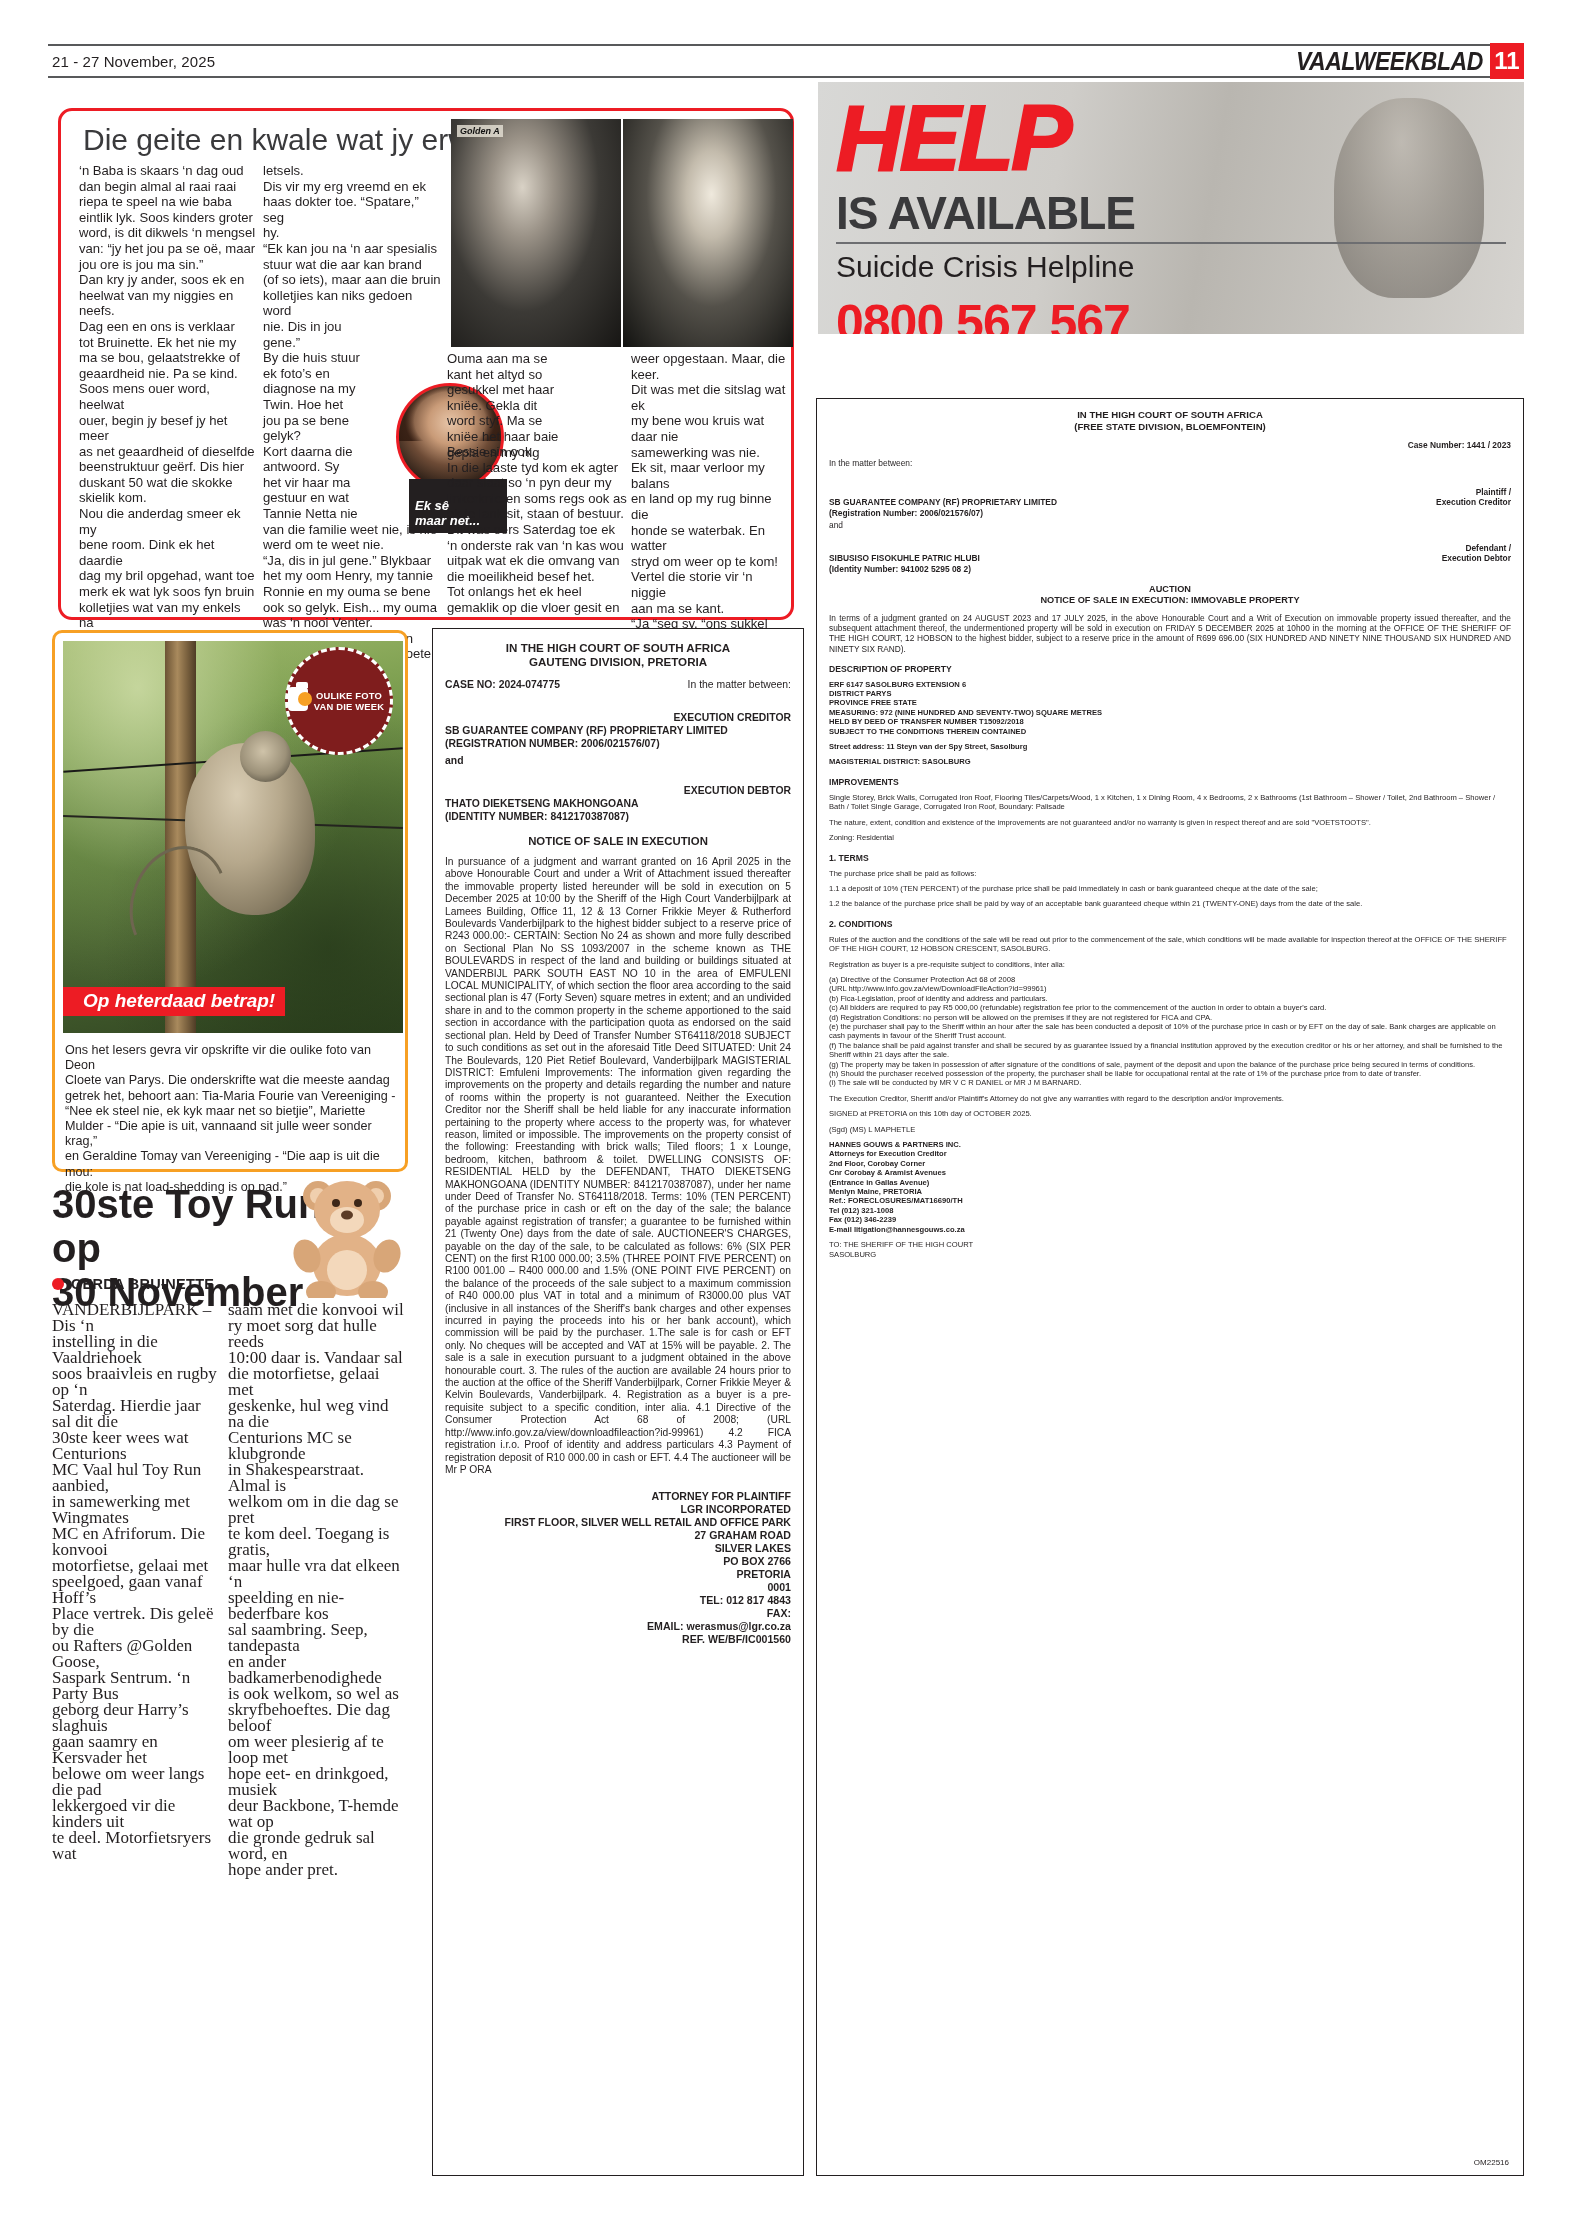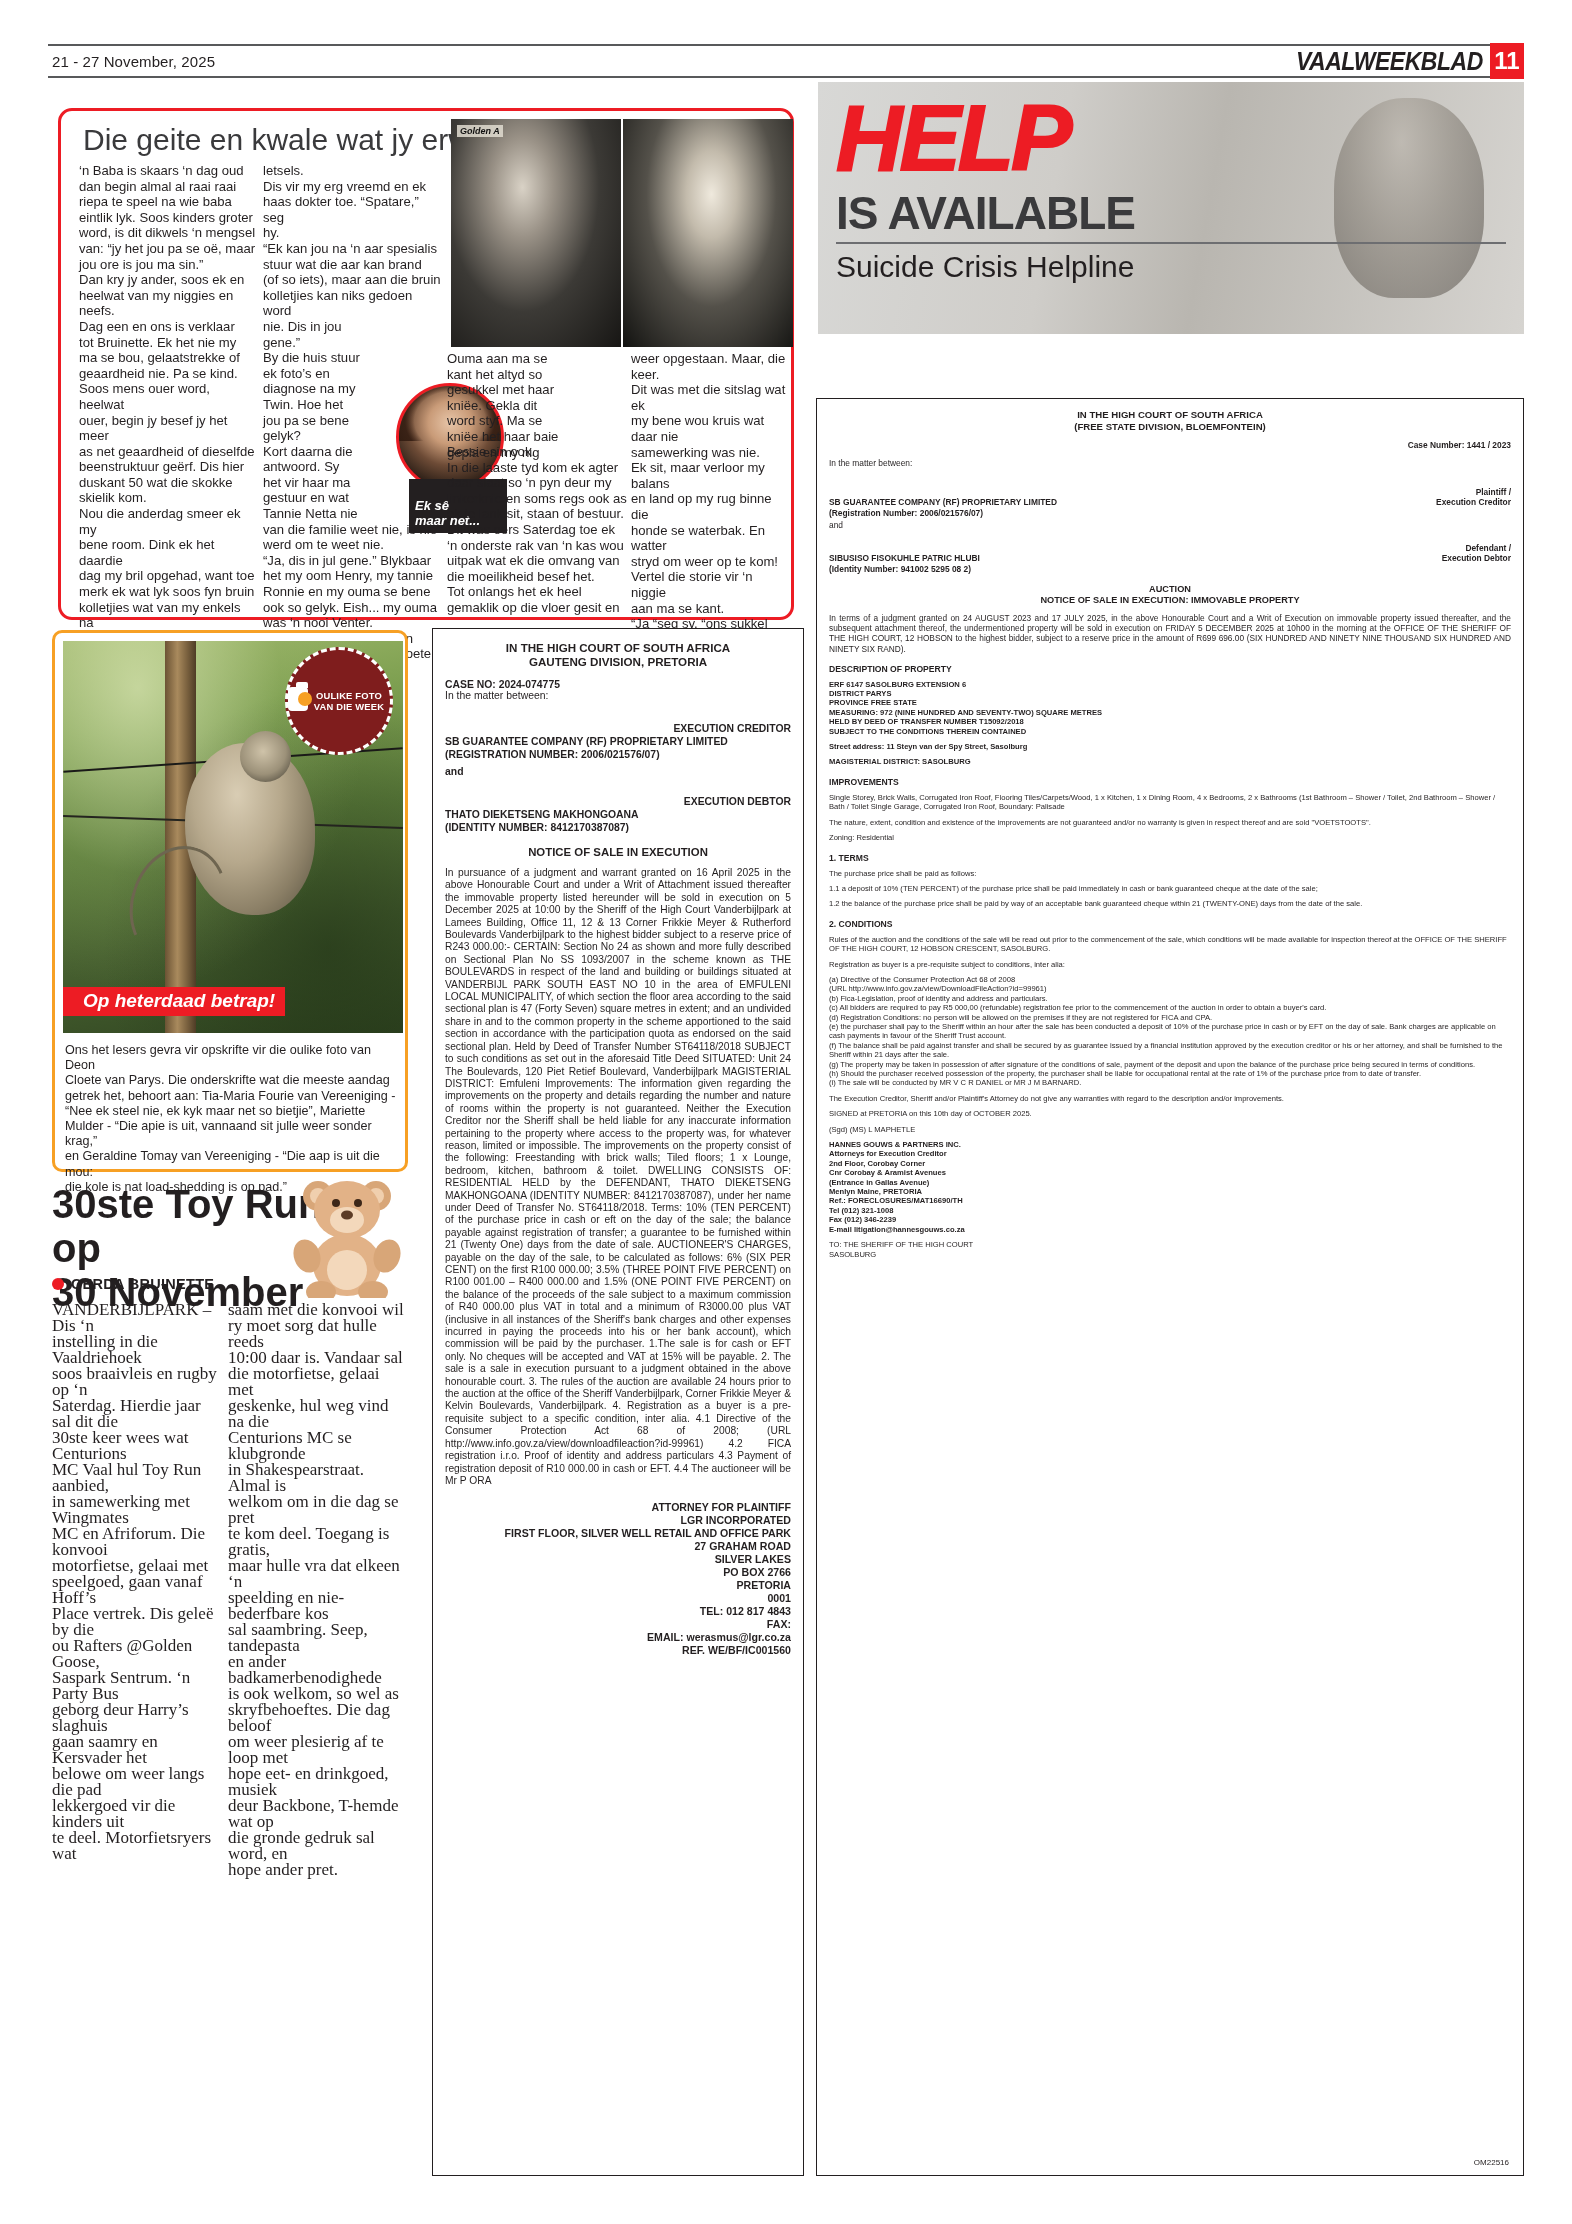--- a/index.html
+++ b/index.html
@@ -182,21 +182,21 @@
   #a3-c1 { position:absolute; left:52px; top:1302px; width:165px; }
   #a3-c2 { position:absolute; left:228px; top:1302px; width:180px; }
   #a3-c1 .col-text, #a3-c2 .col-text { font-family:"Liberation Serif", serif; font-size:17px; line-height:16px; }
 
   
   #legal1 {
     position:absolute; left:432px; top:628px; width:372px; height:1548px;
     border:1px solid #231f20; background:#fff; padding:12px 12px 10px 12px;
   }
   #legal1 .hd { text-align:center; font-size:11.6px; font-weight:bold; line-height:14px; }
-  #legal1 .row { display:flex; justify-content:space-between; font-size:10.4px; font-weight:bold; margin-top:10px;flex-direction:column; }
+  #legal1 .row { display:flex; justify-content:space-between; font-size:10.4px; font-weight:bold; margin-top:10px; }
   #legal1 .blk { font-size:10.4px; font-weight:bold; line-height:13px; margin-top:8px; white-space:pre-line;}
   #legal1 .center-bold { text-align:center; font-size:11.4px; font-weight:bold; margin-top:12px; }
   #legal1 .body { font-size:10.25px; line-height:12.4px; text-align:justify; margin-top:9px; }
   #legal1 .foot { font-size:10.6px; line-height:13px; text-align:right; font-weight:bold; margin-top:14px; white-space:pre-line; }
 
   
   #legal2 {
     position:absolute; left:816px; top:398px; width:708px; height:1778px;
     border:1px solid #231f20; background:#fff; padding:10px 12px;
   }
@@ -375,20 +375,21 @@
   <div id="a1-signature">Gerda</div>
 </div>
 
 <div id="helpad">
   <div class="photo-bg"></div>
   <div class="figure"></div>
   <div class="help">HELP</div>
   <div class="isavail">IS AVAILABLE</div>
   <div class="rule"></div>
   <div class="sub">Suicide Crisis Helpline</div>
+  <div class="phone">0800 567 567</div>
 </div>
 
 <div id="article2">
   <div id="a2-photo">
     <div class="sky"></div>
     <div class="pole"></div>
     <div class="wire1"></div>
     <div class="wire2"></div>
     <div class="monkey"></div>
     <div class="monkey-head"></div>

